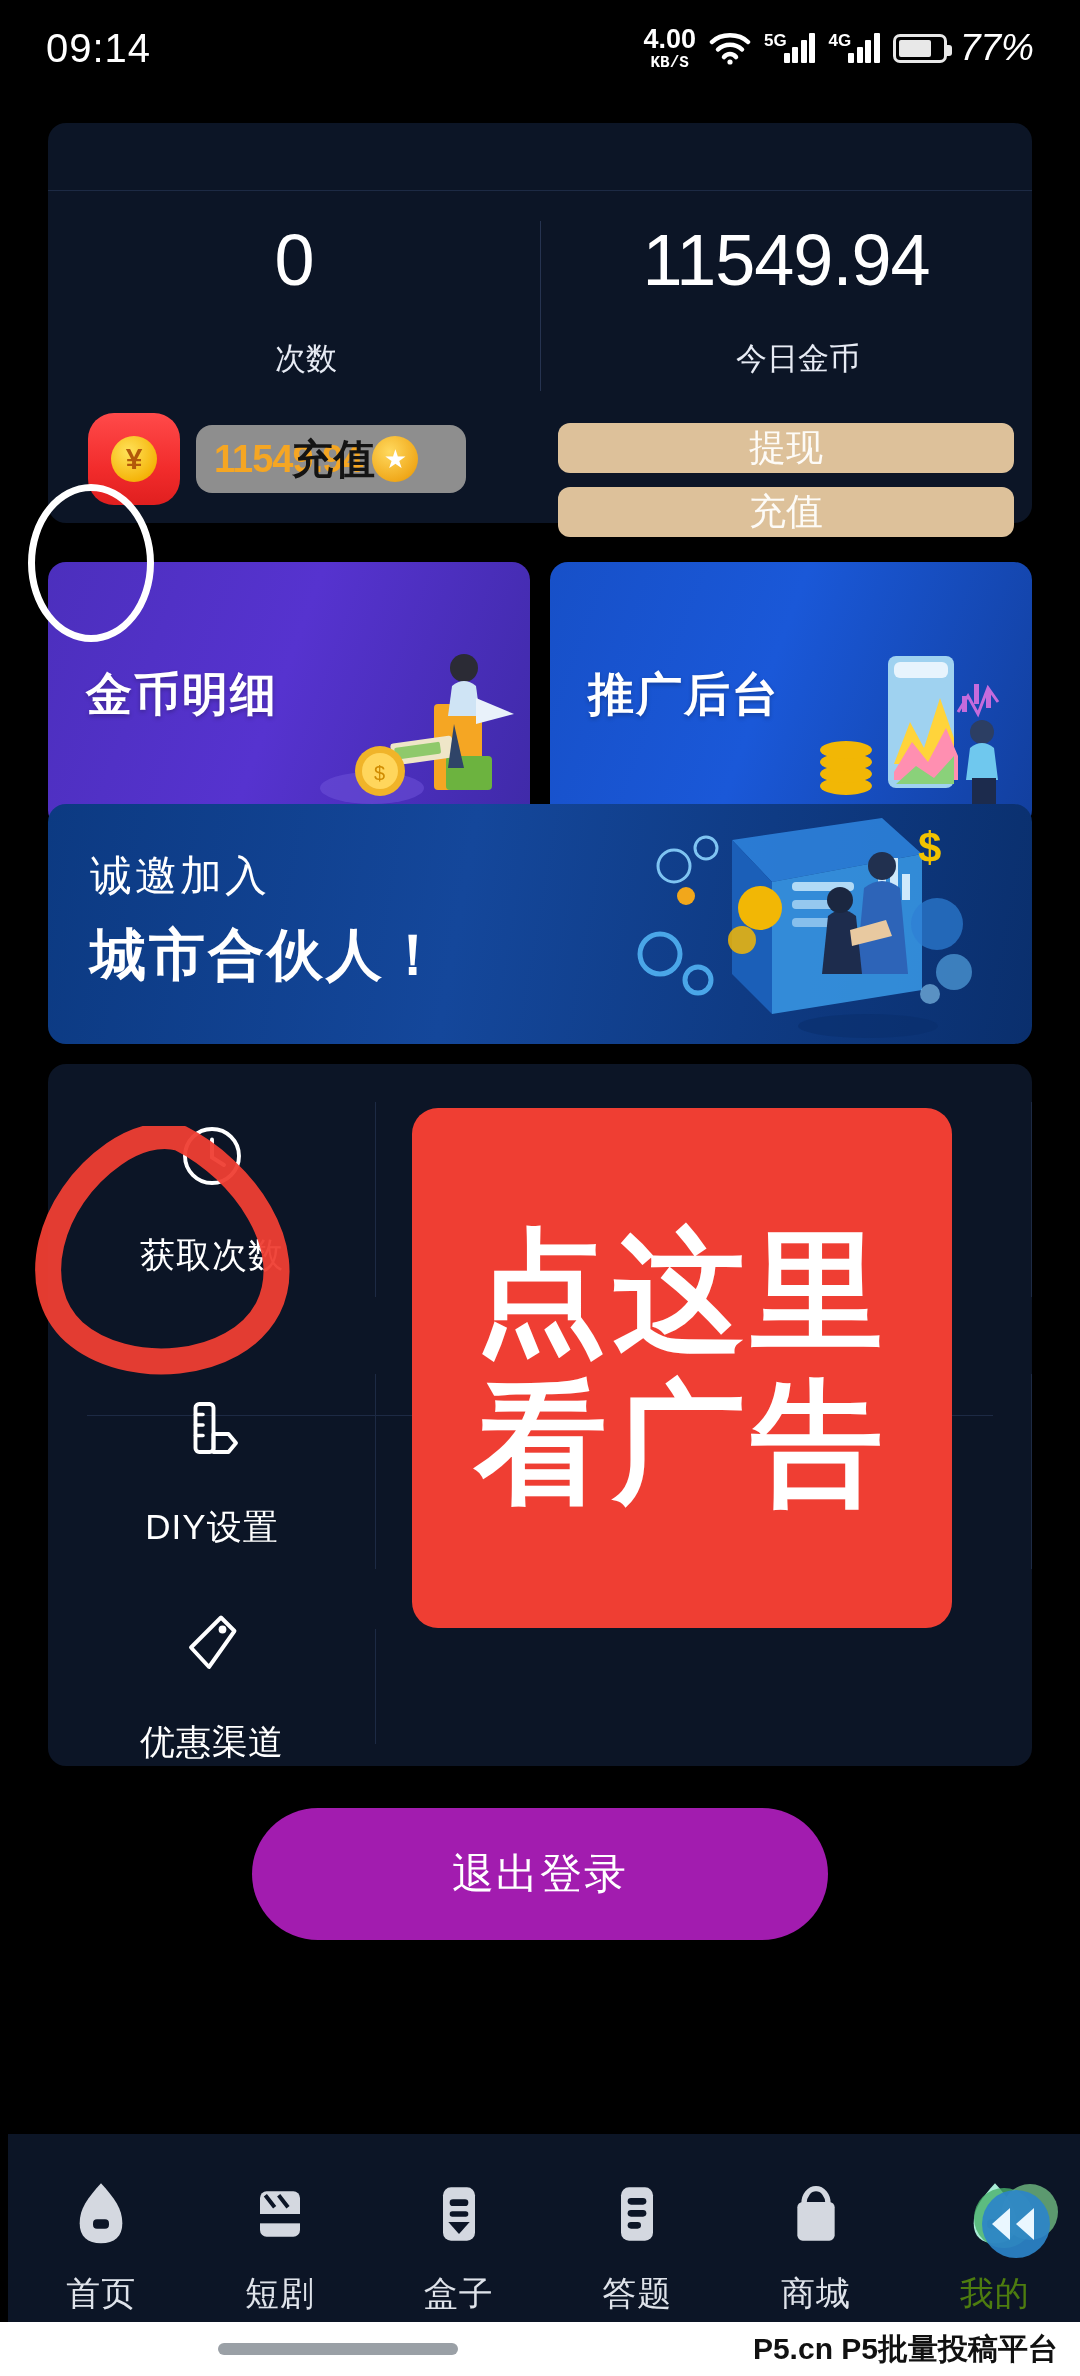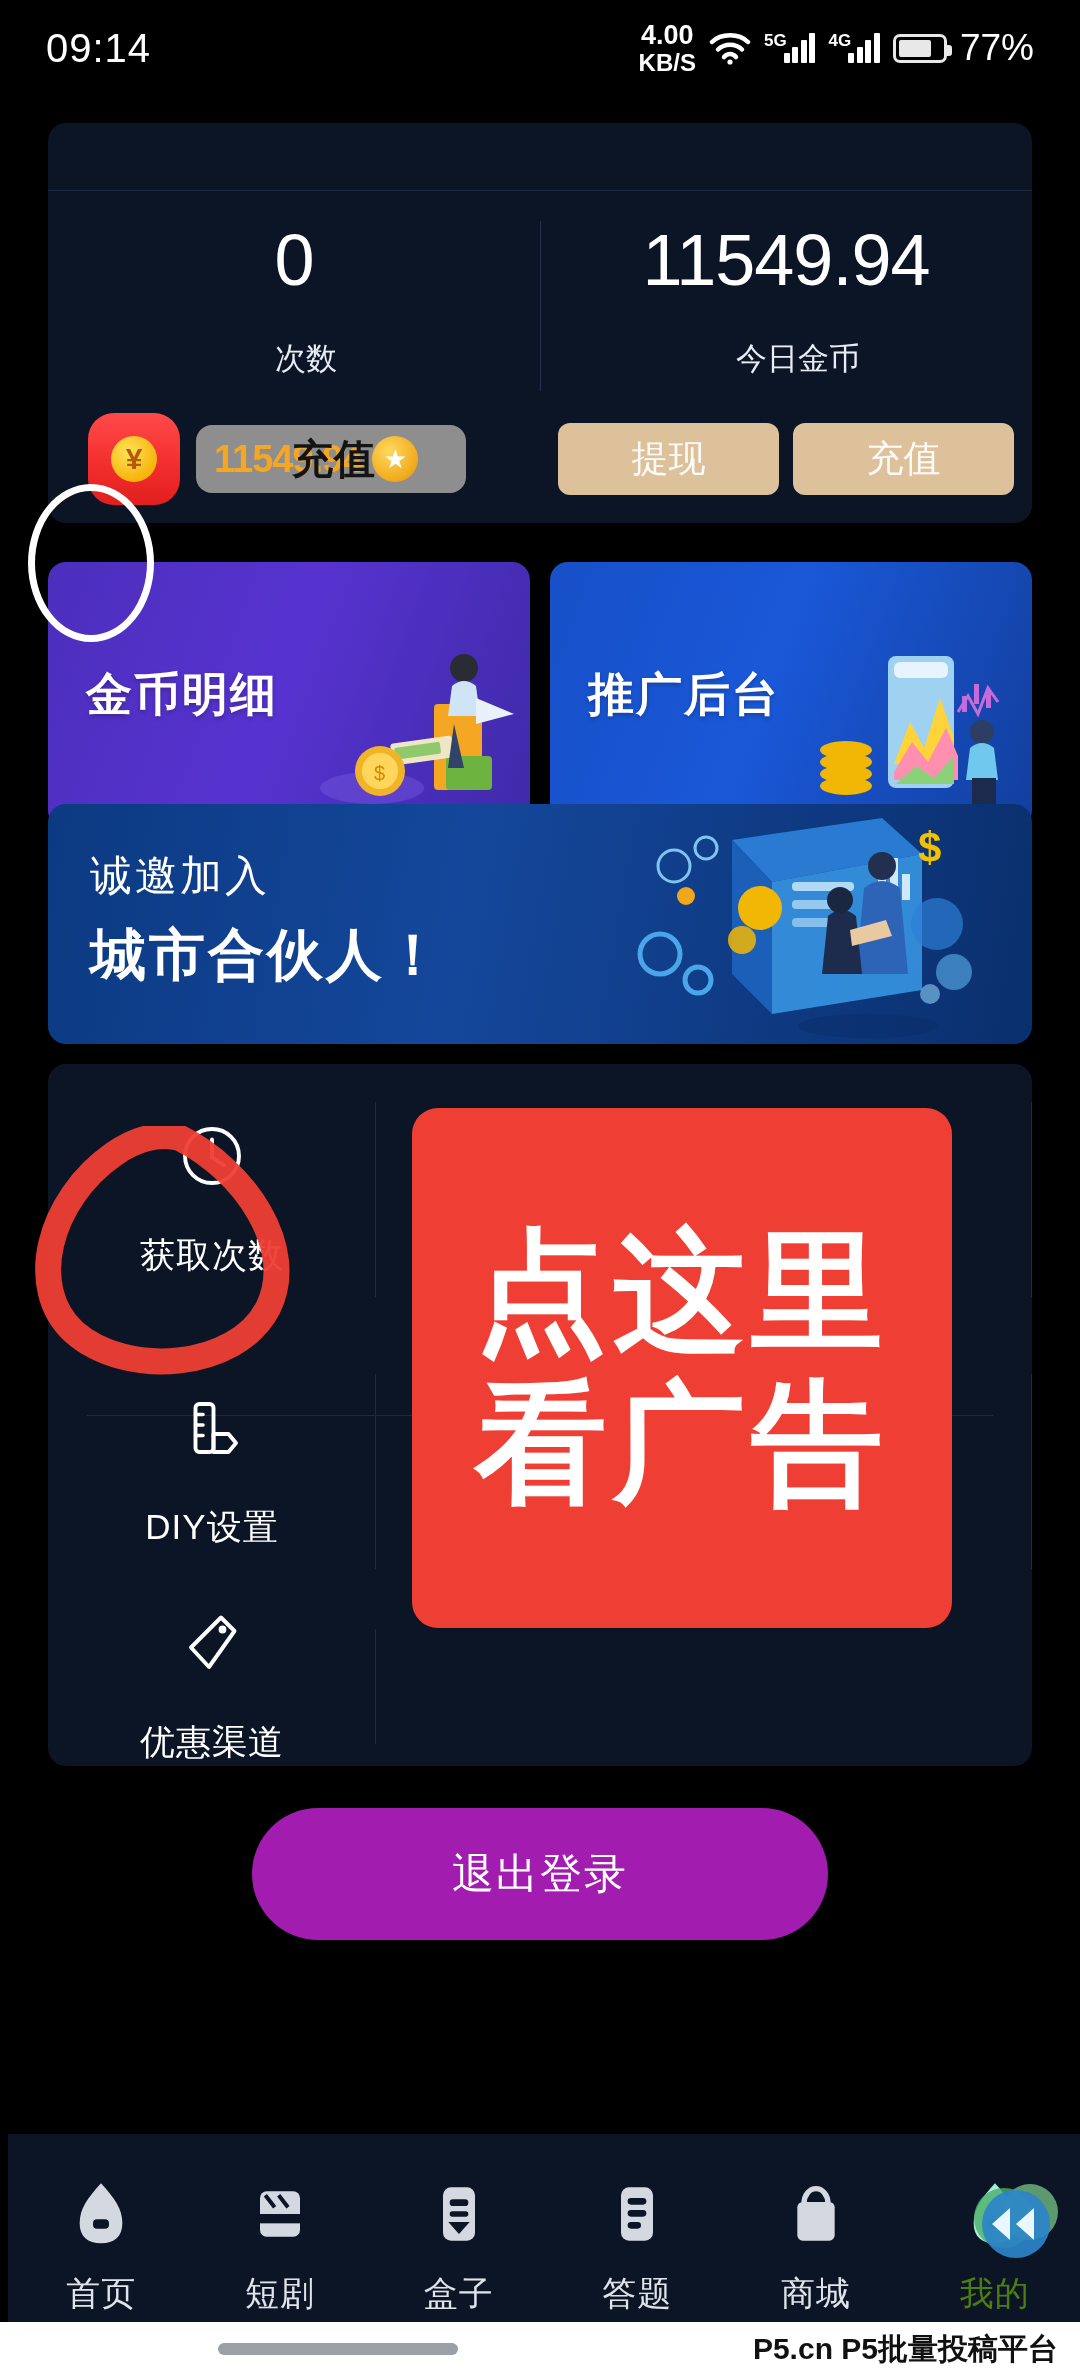--- a/index.html
+++ b/index.html
@@ -14,37 +14,37 @@
   
   .statusbar{
     position:absolute; top:0; left:0; width:1080px; height:96px;
     display:flex; align-items:center; justify-content:space-between;
     padding:0 46px; color:#fff;
   }
   .sb-time{ font-size:40px; letter-spacing:1px; font-weight:400; }
   .sb-right{ display:flex; align-items:center; gap:13px; }
   .sb-net{ display:flex; flex-direction:column; align-items:center; line-height:1; }
   .sb-net .r1{ font-size:27px; font-weight:700; }
-  .sb-net .r2{ font-size:24px; font-weight:700; margin-top:2px;}
+  .sb-net .r2{ font-size:16px; font-weight:700; margin-top:2px;font-family:Liberation Mono, monospace;}
   .sb-gtxt{ font-size:17px; font-weight:700; position:absolute; top:-2px; left:0; }
   .bars{ display:flex; align-items:flex-end; gap:2.5px; height:30px;}
   .bars i{ display:block; width:6px; background:#fff; border-radius:1px;}
   .bars i:nth-child(1){height:10px}.bars i:nth-child(2){height:16px}
   .bars i:nth-child(3){height:23px}.bars i:nth-child(4){height:30px}
   .sigwrap{ position:relative; padding-left:20px; }
   .battery{
     width:54px; height:29px; border:3px solid #e8e8e8; border-radius:7px;
     position:relative; display:flex; align-items:center; padding:3px;
   }
   .battery::after{
     content:""; position:absolute; right:-8px; top:8px; width:5px; height:11px;
     background:#e8e8e8; border-radius:0 3px 3px 0;
   }
   .battery span{ display:block; height:100%; width:77%; background:#e8e8e8; border-radius:2px;}
-  .sb-pct{ font-size:37px; font-weight:400; }
+  .sb-pct{ font-size:37px; font-weight:400;font-style:italic; }
 
   
   .body{ position:absolute; top:96px; left:0; width:1080px; height:2038px; background:#000; }
 
   
   .balance-card{
     position:absolute; left:48px; top:27px; width:984px; height:400px;
     background:#0c1526; border-radius:18px;
   }
   .bc-topstrip{ height:68px; border-bottom:1px solid #1d2a44; }
@@ -80,21 +80,21 @@
   .coin-pill .amt{ color:#f5a623; font-size:38px; font-weight:600; letter-spacing:-1px;}
   .coin-pill .gold{
     width:46px;height:46px;border-radius:50%; flex:none;
     background:radial-gradient(circle at 38% 34%,#ffd95e,#f0a81a 72%,#d98f00);
     display:flex;align-items:center;justify-content:center; color:#fff; font-size:26px;
   }
   .coin-pill .overlay{
     position:absolute; left:96px; top:50%; transform:translateY(-50%);
     color:#141414; font-size:41px; font-weight:700; letter-spacing:1px;
   }
-  .tan-btns{ display:flex; gap:14px; width:100%; margin-top:10px; }
+  .tan-btns{ display:flex; gap:14px; width:100%; margin-top:10px;flex-direction:column; }
   .tan-btn{
     flex:1; height:72px; background:#ddc19a; border-radius:12px;
     display:flex; align-items:center; justify-content:center;
     color:#fdfbf7; font-size:37px;
   }
 
   
   .ann-ellipse{
     position:absolute; left:28px; top:388px; width:126px; height:158px;
     border:7px solid #ffffff; border-radius:50%; pointer-events:none; z-index:6;

